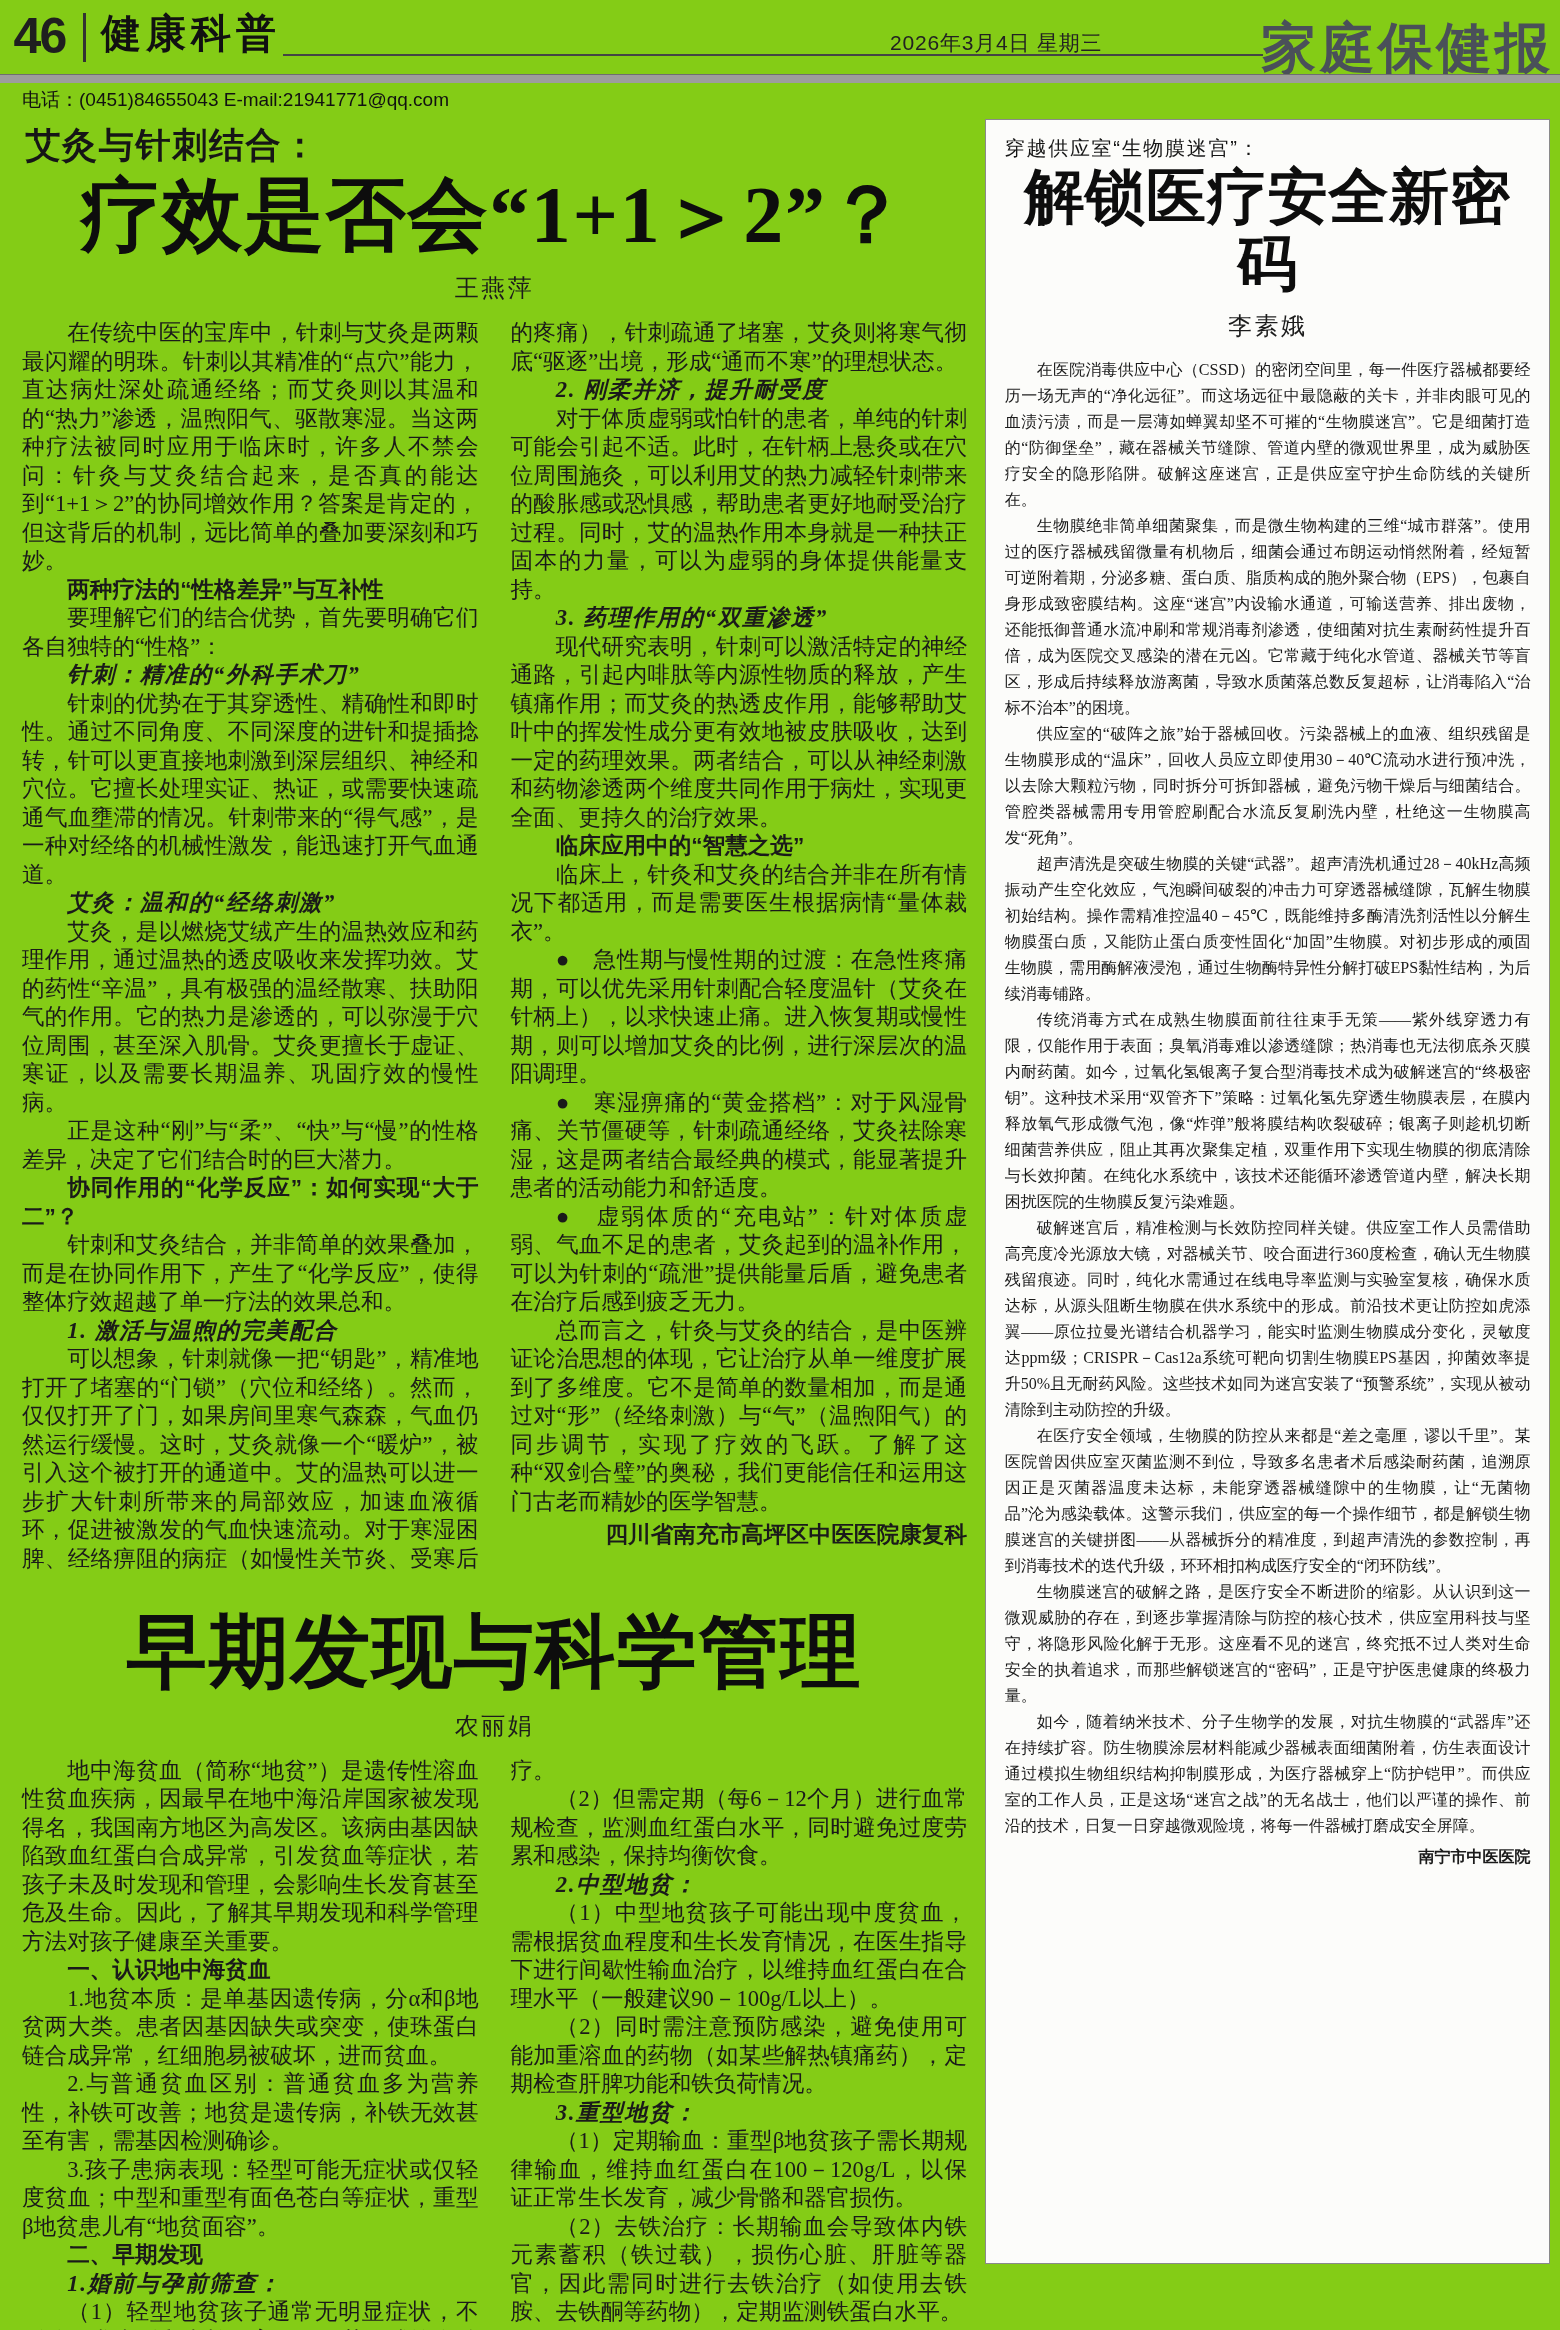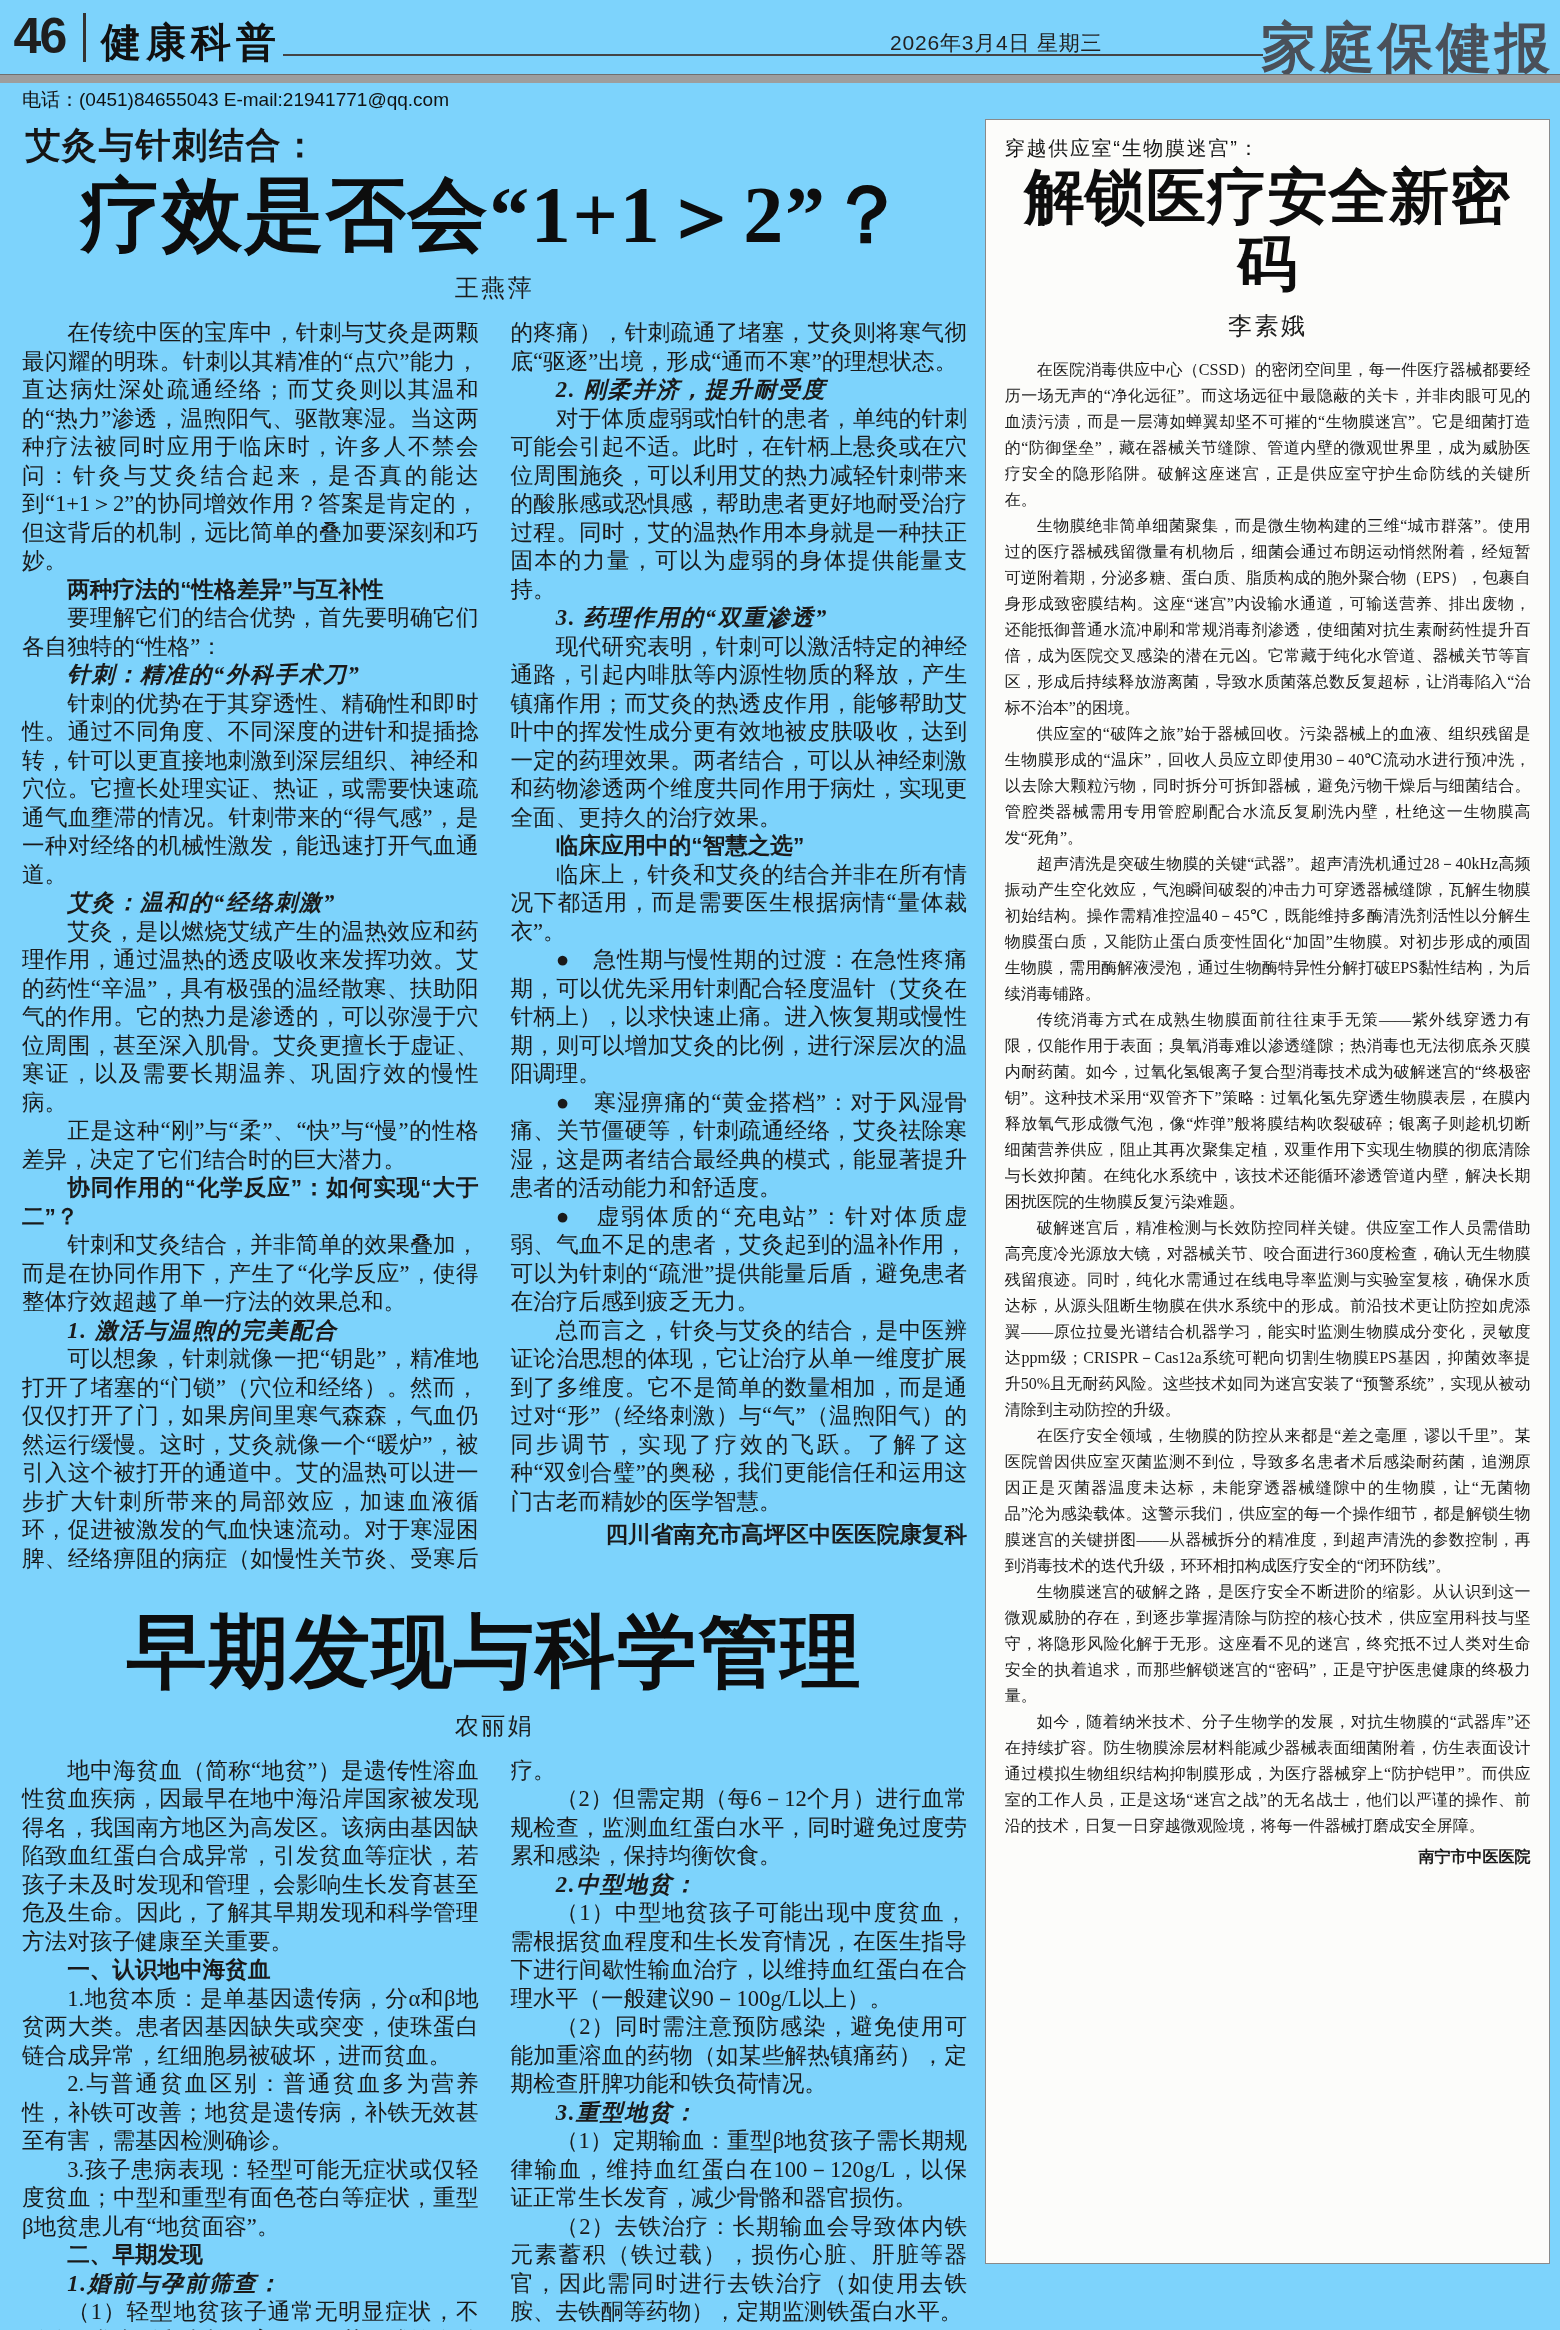--- a/index.html
+++ b/index.html
@@ -1,34 +1,34 @@
 <!DOCTYPE html>
 <html style="font-size:13.4px"><head>
 <meta charset="utf-8">
 <style>
   html,body{margin:0;padding:0;background:#e8e8e6;}
   .page{
     position:relative;
     width:1560px;height:2330px;
     margin:0 auto;
-    background:#7dd3fc;
+    background:#84cc16;
     color:#1a1a1a;
     font-family:"Liberation Serif","DejaVu Serif",serif;
     overflow:hidden;
   }
   
   .hdr{position:absolute;top:0;left:0;width:100%;height:84px;}
   .page-num{
     position:absolute;left:13.4px;top:6.7px;
     font-family:"Liberation Sans","DejaVu Sans",sans-serif;
     font-size:50px;font-weight:600;color:#1f1f1f;letter-spacing:-1.7px;
   }
   .hdr-vbar{position:absolute;left:83px;top:13.4px;width:2.5px;height:49px;background:#333;}
   .section-name{
-    position:absolute;left:101px;top:15px;
+    position:absolute;left:101px;top:6px;
     font-family:"Liberation Sans","DejaVu Sans",sans-serif;
     font-size:40px;font-weight:bold;color:#111;letter-spacing:5px;
   }
   .hdr-thinline{position:absolute;left:283px;top:54px;width:980px;height:1.7px;background:#444;}
   .hdr-date{
     position:absolute;left:890px;top:28.5px;
     font-family:"Liberation Sans","DejaVu Sans",sans-serif;
     font-size:21px;color:#222;letter-spacing:0.8px;
   }
   .masthead{

